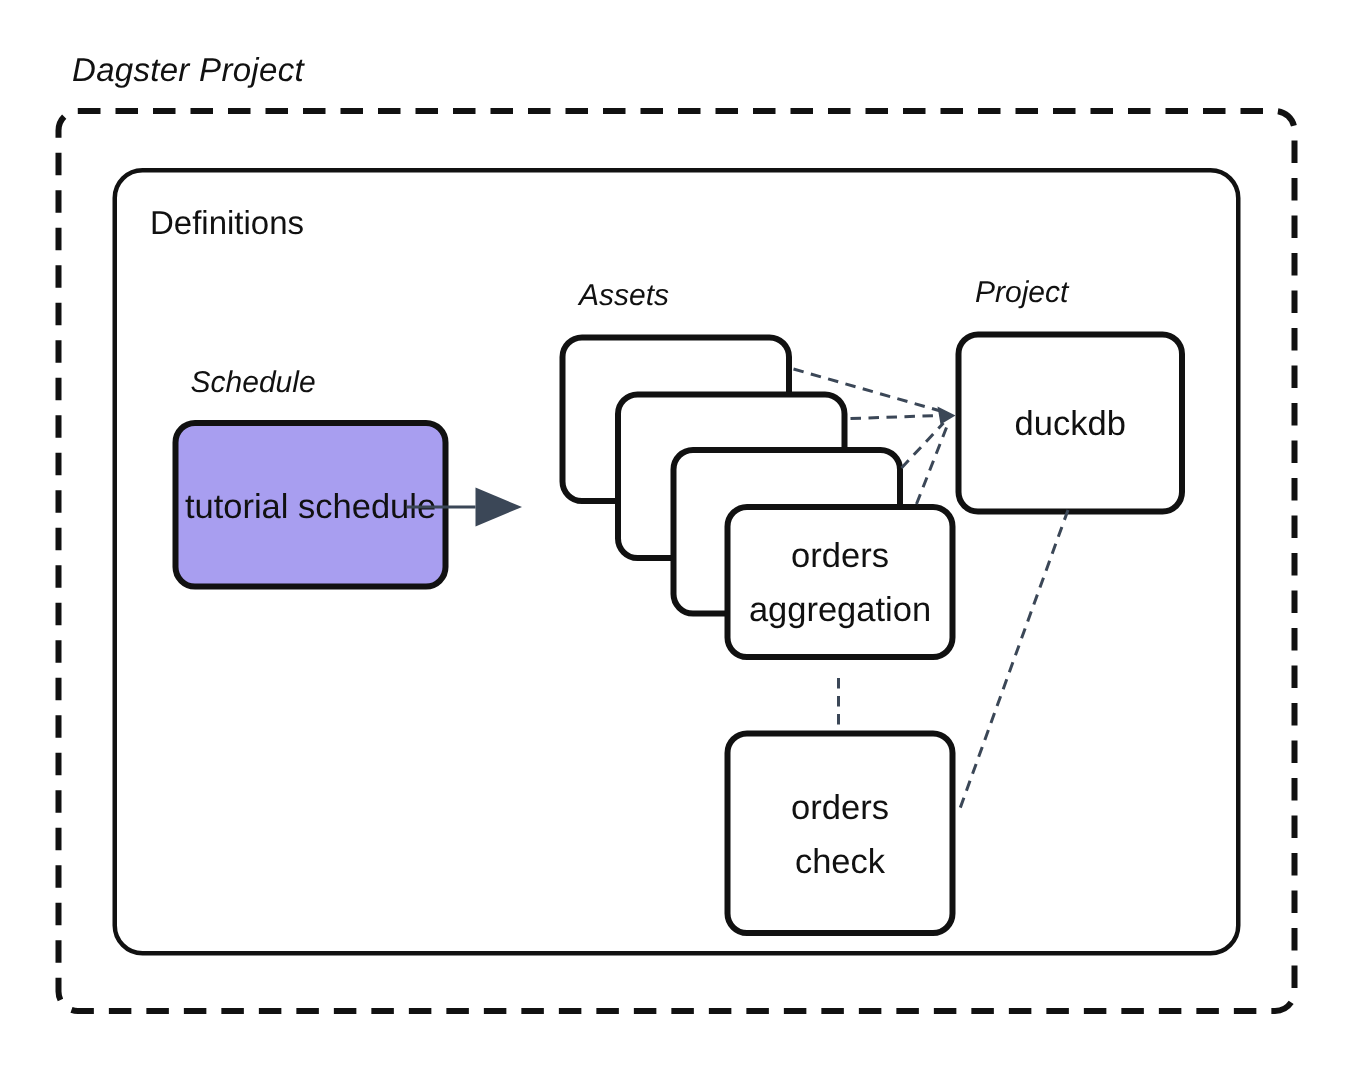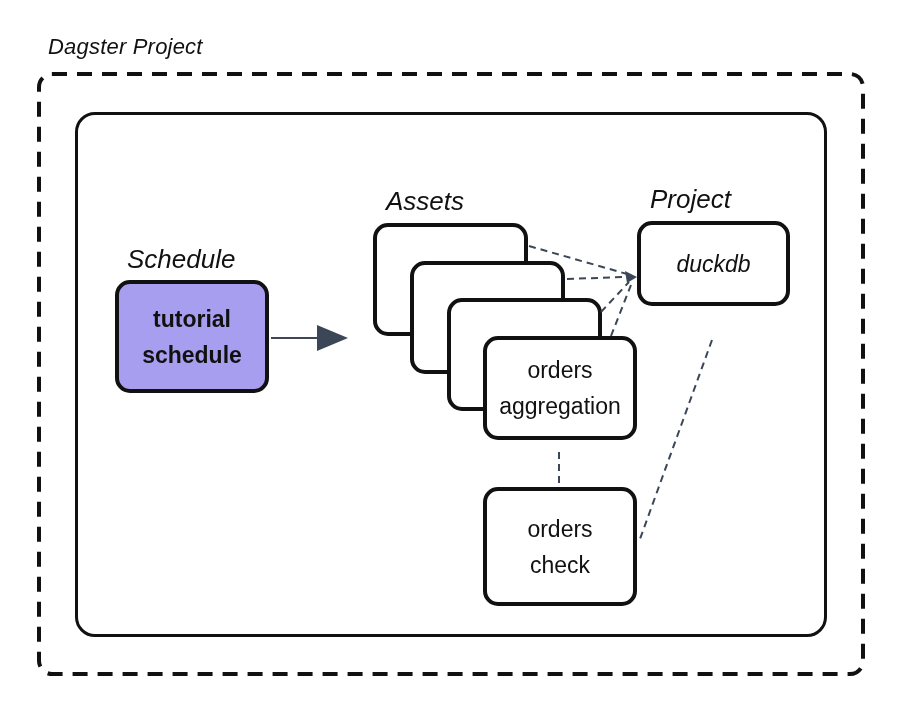--- a/index.html
+++ b/index.html
@@ -44,21 +44,21 @@
   .definitions-label {
     position: absolute;
     left: 100px;
     top: 136px;
     font-size: 22px;
     font-weight: 500;
     color: var(--outline);
   }
   .group-label {
     position: absolute;
-    font-size: 26px;
+    font-size: 20px;
     font-style: italic;
     font-weight: 500;
     color: var(--outline);
   }
   .label-schedule { left: 127px; top: 244px; font-style: italic; }
   .label-assets   { left: 386px; top: 186px; }
   .label-resource { left: 650px; top: 184px; }
   .label-asset-check { left: 400px; top: 462px; width: 88px; line-height: 34px; }
   .node {
     position: absolute;
@@ -67,31 +67,30 @@
     background: var(--card-fill);
     display: flex;
     align-items: center;
     justify-content: center;
     text-align: center;
     font-size: 23px;
     color: var(--outline);
     line-height: 36px;
   }
   .schedule-node {
-    left: 115px; top: 280px; width: 154px; height: 113px;
+    left: 115px; top: 280px; width: 184px; height: 113px;
     background: var(--schedule-fill);
     z-index: 5;
-    font-weight: bold;
   }
   .asset-card-1 { left: 373px; top: 223px; width: 155px; height: 113px; z-index: 1; }
   .asset-card-2 { left: 410px; top: 261px; width: 155px; height: 113px; z-index: 2; }
   .asset-card-3 { left: 447px; top: 298px; width: 155px; height: 113px; z-index: 3; }
   .asset-card-4 { left: 483px; top: 336px; width: 154px; height: 104px; z-index: 4; }
-  .duckdb-node  { left: 637px; top: 221px; width: 153px; height: 85px; z-index: 4; font-style: italic; }
-  .orders-check-node { left: 483px; top: 487px; width: 154px; height: 119px; z-index: 4; }
+  .duckdb-node  { left: 637px; top: 221px; width: 153px; height: 122px; z-index: 4; }
+  .orders-check-node { left: 483px; top: 487px; width: 154px; height: 137px; z-index: 4; }
   .orders-check-node .node-label { max-width: 92px; }
   .connector-layer {
     position: absolute;
     left: 0; top: 0; width: 900px; height: 713px;
     z-index: 10;
     pointer-events: none;
   }
   .outer-dashed {
     fill: none;
     stroke: var(--outline);
@@ -112,20 +111,21 @@
   .arrowhead { fill: var(--connector); stroke: none; }
 </style>
 </head>
 <body>
 
 <div class="canvas">
 
   <div class="diagram-title">Dagster Project</div>
 
   <div class="definitions-box"></div>
+  <div class="definitions-label">Definitions</div>
 
   <div class="group-label label-schedule">Schedule</div>
   <div class="group-label label-assets">Assets</div>
   <div class="group-label label-resource">Project</div>
 
   <div class="node schedule-node">
     <span class="node-label">tutorial schedule</span>
   </div>
 
   <div class="node asset-card-1"></div>

